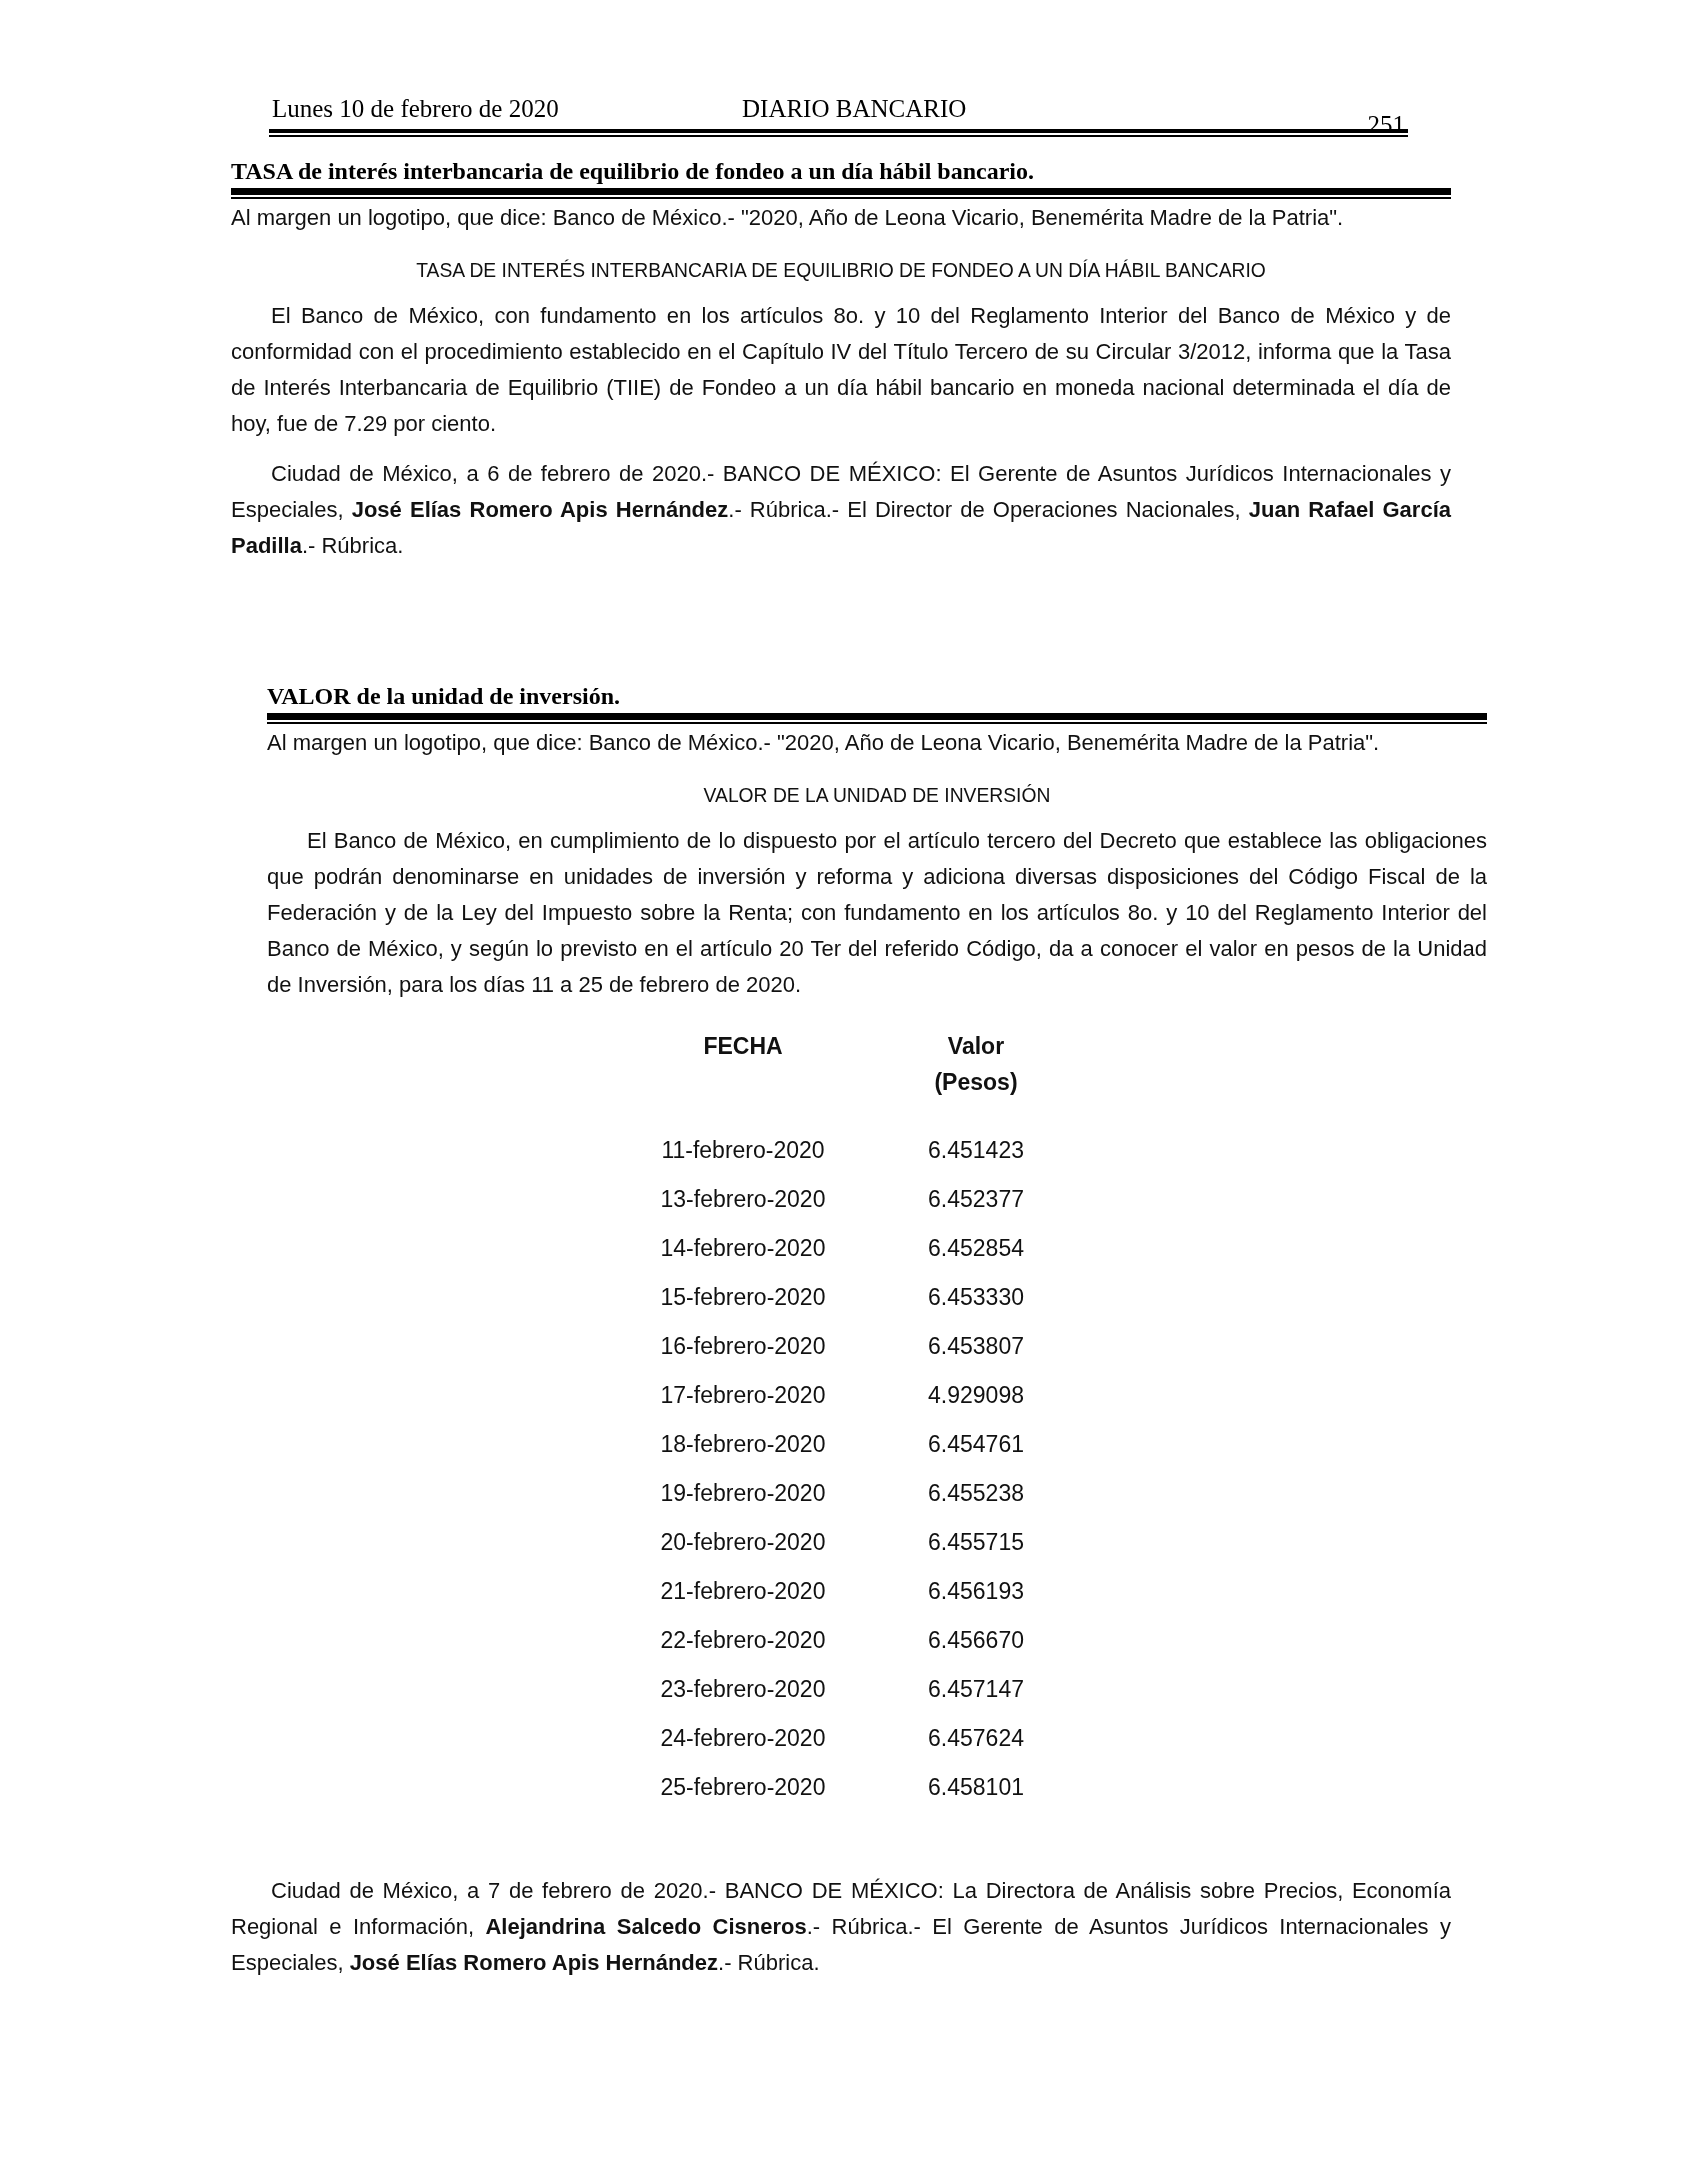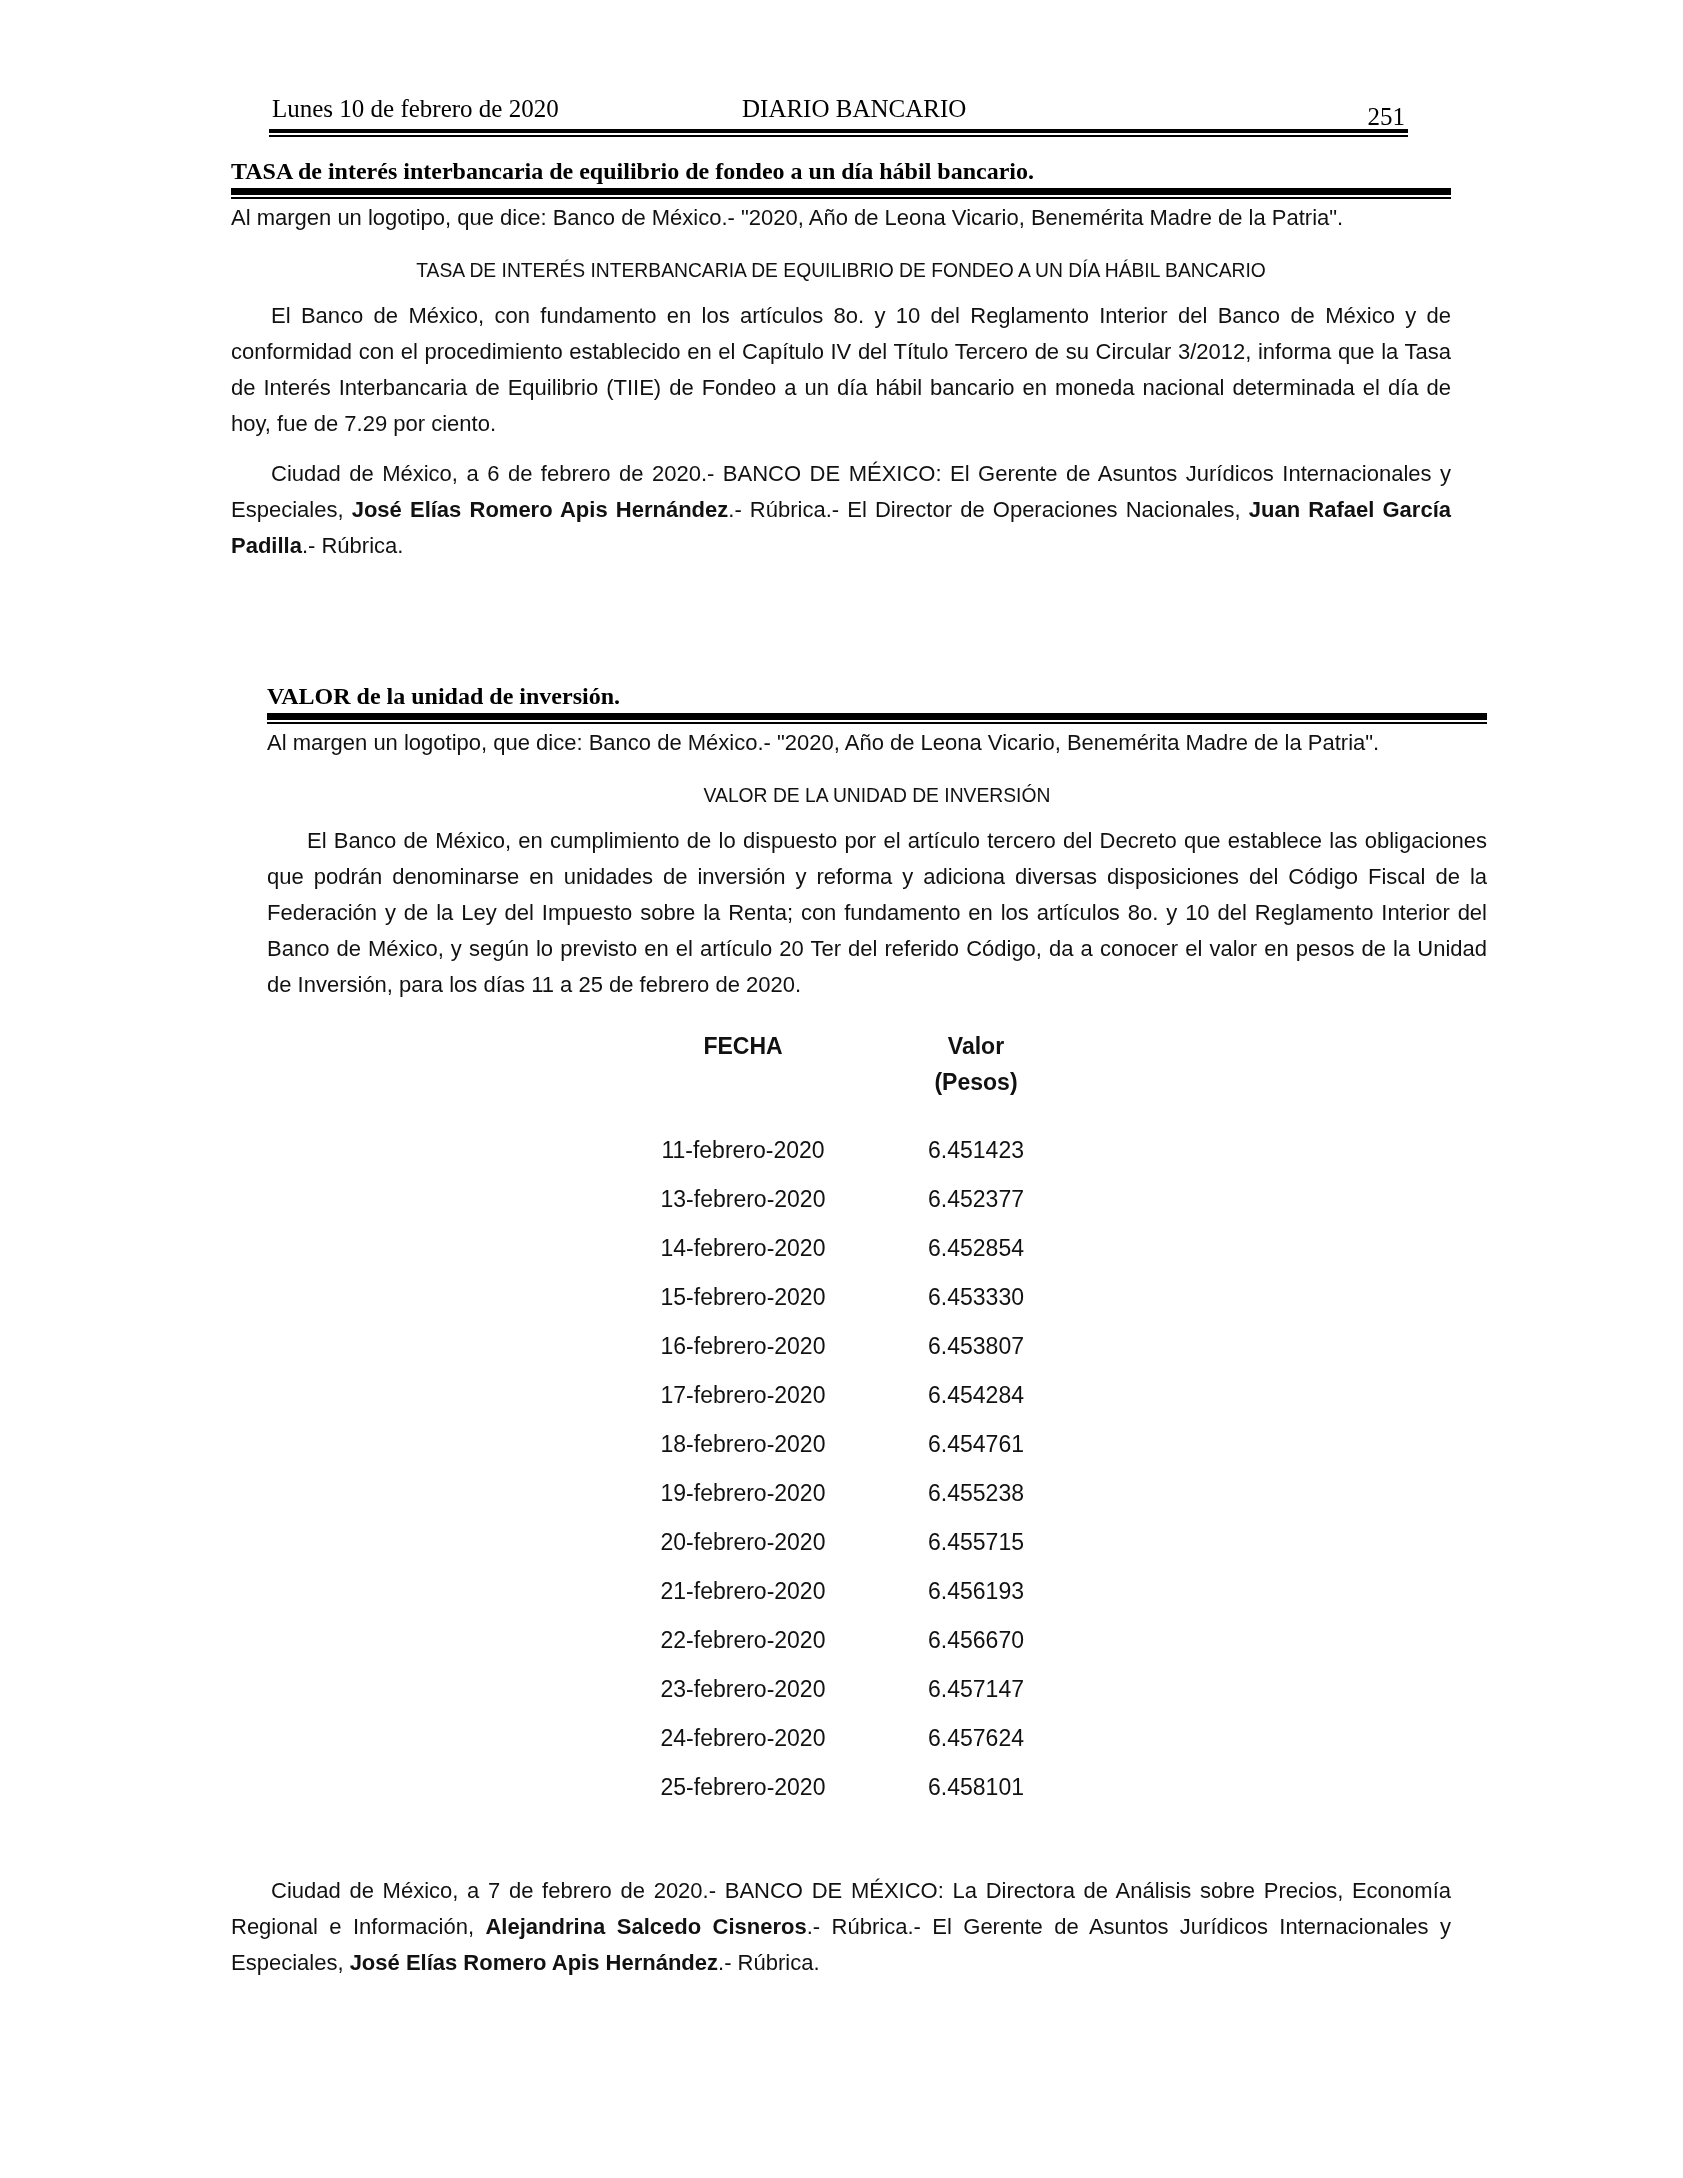--- a/index.html
+++ b/index.html
@@ -3,21 +3,21 @@
   <meta charset="utf-8">
   <style>
     html, body { margin: 0; padding: 0; background: #ffffff; }
     body { width: 1683px; height: 2178px; position: relative; overflow: hidden; color: #000; }
     .page-header {
       position: absolute; left: 269px; top: 95px; width: 1139px; height: 40px;
       font-family: "Liberation Serif", serif; font-size: 25px;
     }
     .page-header .left { position: absolute; left: 3px; top: 0; }
     .page-header .center { position: absolute; left: 473px; top: 0; }
-    .page-header .right { position: absolute; right: 3px; top: 8px; }
+    .page-header .right { position: absolute; right: 3px; top: 16px; }
     .rule-header { position: absolute; left: 269px; top: 129px; width: 1139px; }
     .rule-header .thick { height: 4px; background: #000; }
     .rule-header .gap { height: 2px; }
     .rule-header .thin { height: 2px; background: #000; }
 
     .section { position: absolute; left: 231px; width: 1220px; }
     .sec-title {
       font-family: "Liberation Serif", serif; font-weight: bold; font-size: 24px;
       line-height: 30px; margin: 0;
     }
@@ -116,21 +116,21 @@
       <tr>
         <td class="fecha">15-febrero-2020</td>
         <td class="valor">6.453330</td>
       </tr>
       <tr>
         <td class="fecha">16-febrero-2020</td>
         <td class="valor">6.453807</td>
       </tr>
       <tr>
         <td class="fecha">17-febrero-2020</td>
-        <td class="valor">6.454284</td>
+        <td class="valor">4.929098</td>
       </tr>
       <tr>
         <td class="fecha">18-febrero-2020</td>
         <td class="valor">6.454761</td>
       </tr>
       <tr>
         <td class="fecha">19-febrero-2020</td>
         <td class="valor">6.455238</td>
       </tr>
       <tr>

